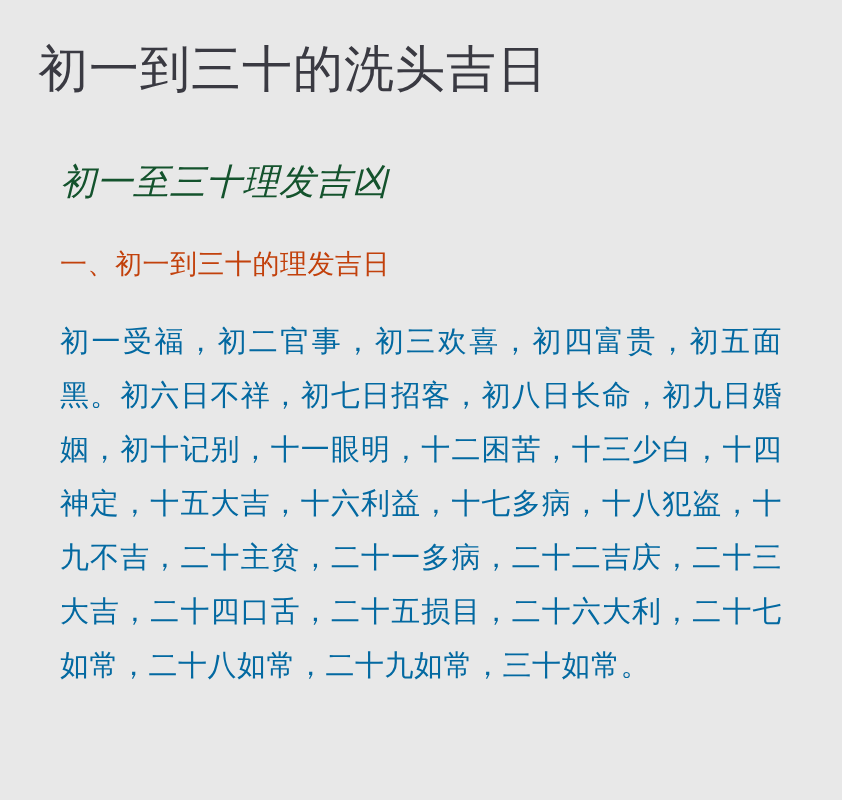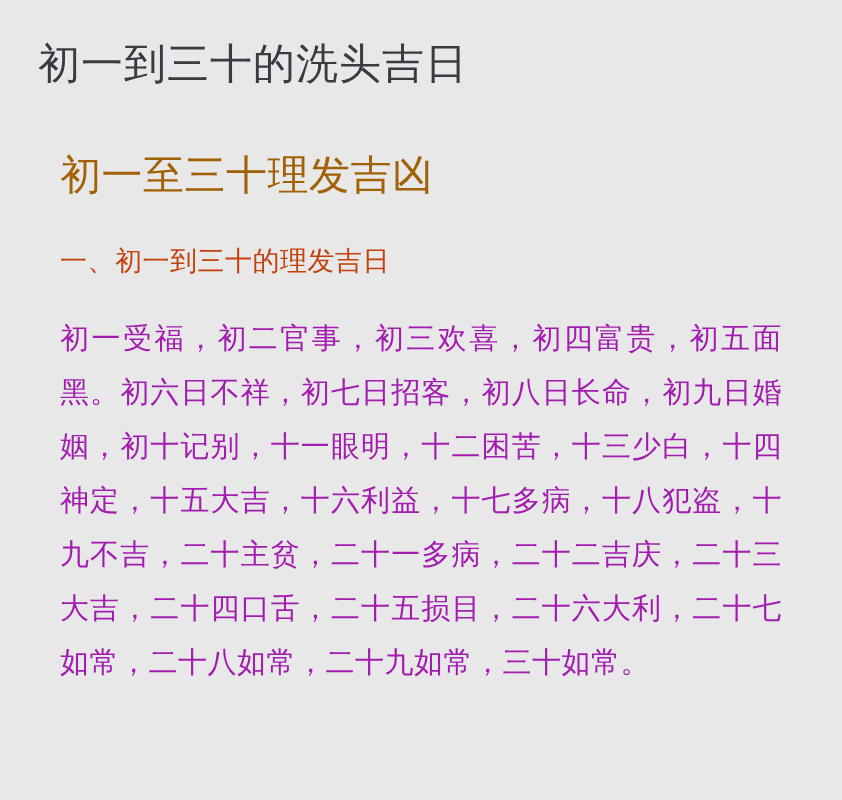--- a/index.html
+++ b/index.html
@@ -14,49 +14,50 @@
     overflow: hidden;
   }
   .page {
     width: 842px;
     height: 800px;
     box-sizing: border-box;
     padding: 30px 38px 0 38px;
     background: #e8e8e8;
   }
   .doc-title {
-    font-size: 42px;
+    font-size: 50px;
     line-height: 1.25;
     color: #3a3a42;
     font-weight: 400;
     letter-spacing: 1px;
     margin: 8px 0 0 0;
   }
   .body-block {
     margin-top: 58px;
     padding: 0 22px;
   }
   .section-heading {
-    color: #a16207;
-    font-size: 41px;
+    color: #14532d;
+    font-size: 36px;
     line-height: 1.3;
     font-weight: 400;
     letter-spacing: 0.5px;
     margin: 0 0 0 0;
+    font-style: italic;
   }
   .sub-heading {
     color: #c2410c;
     font-size: 27px;
     line-height: 1.3;
     font-weight: 400;
     letter-spacing: 0.5px;
     margin: 42px 0 0 0;
   }
   .paragraph {
-    color: #a21caf;
+    color: #0369a1;
     font-size: 29px;
     line-height: 54px;
     font-weight: 400;
     letter-spacing: 0.5px;
     margin: 32px 0 0 0;
     text-align: justify;
     text-justify: inter-ideograph;
   }
 </style>
 </head>

